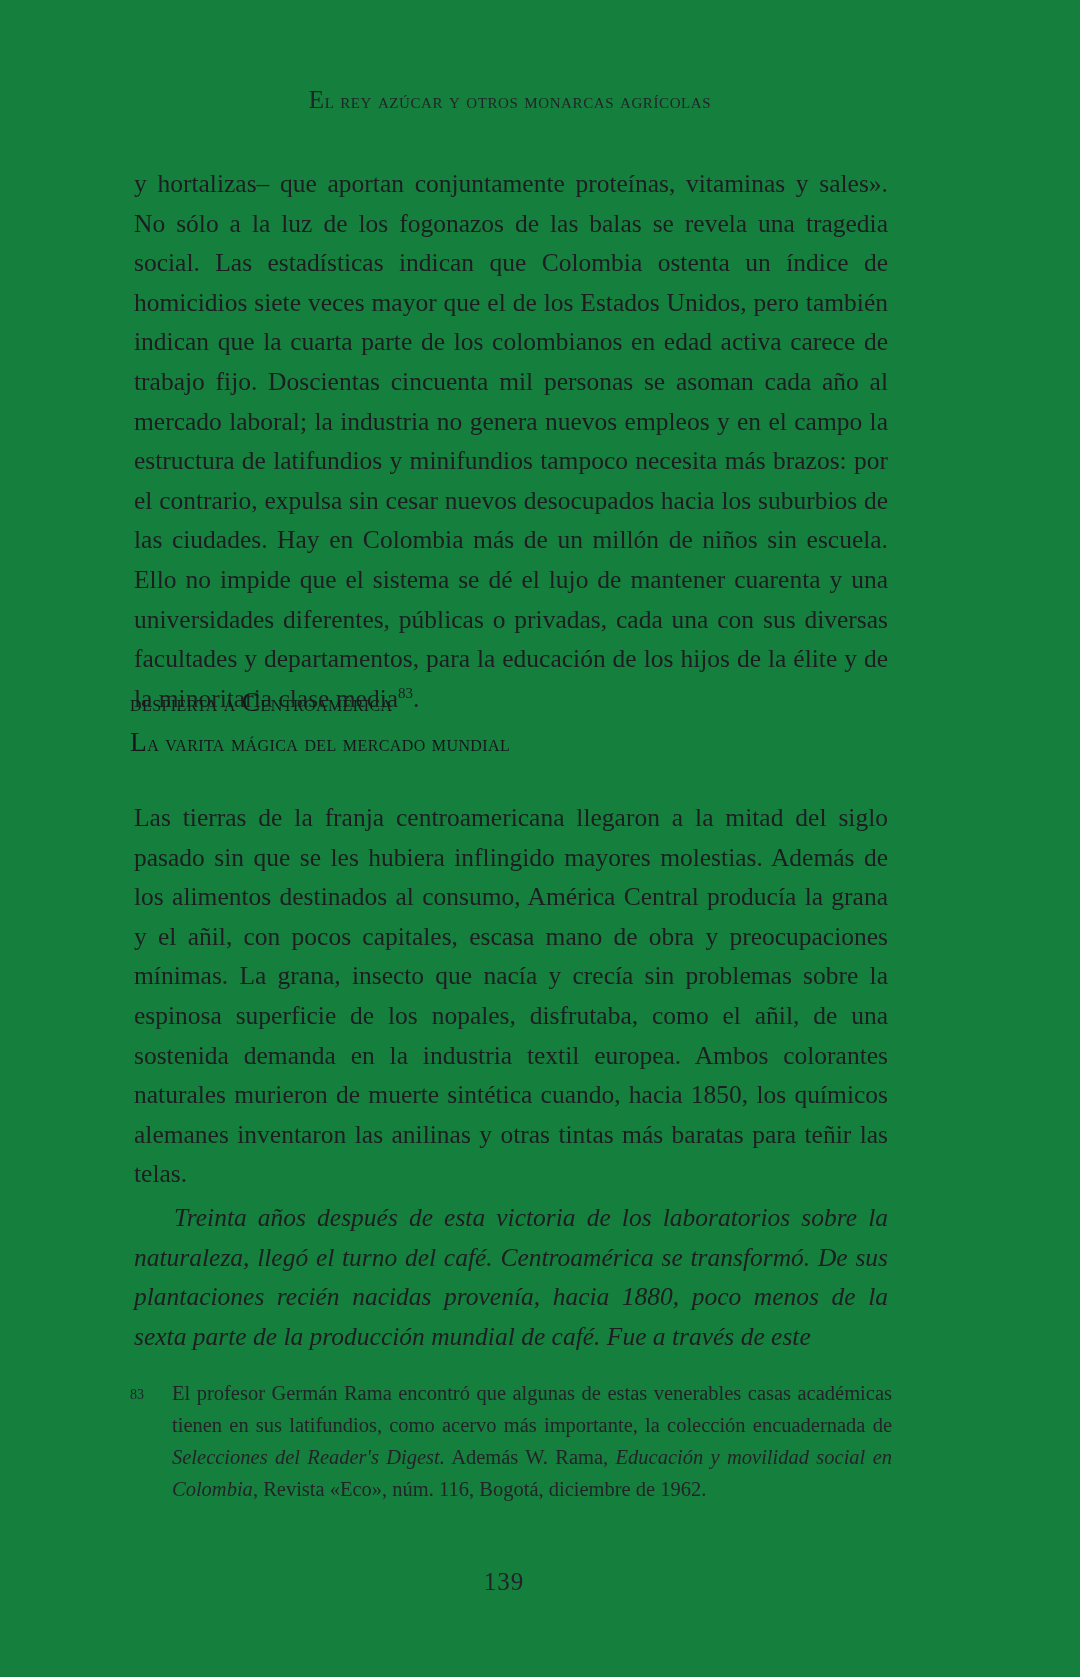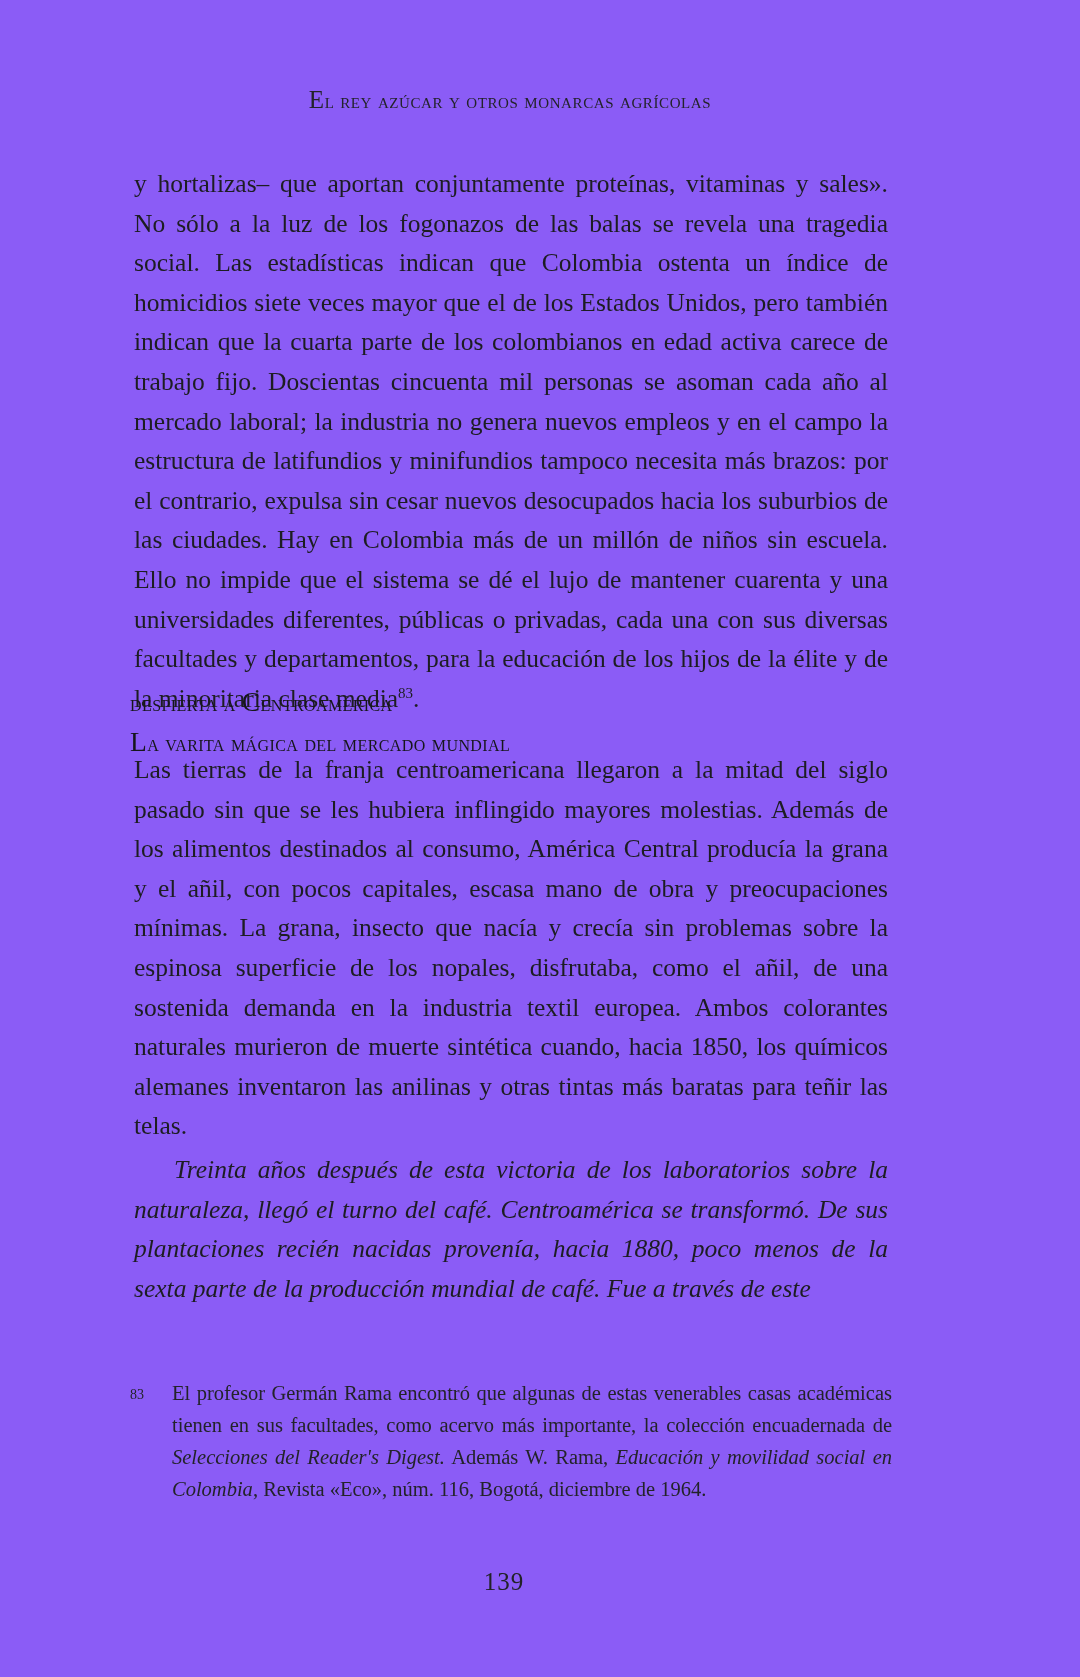--- a/index.html
+++ b/index.html
@@ -14,21 +14,21 @@
     font-family: "Liberation Serif", "DejaVu Serif", serif;
     color: #1c1c1c;
     overflow: hidden;
   }
 
   .page {
     position: absolute;
     left: 0; top: 0;
     width: 1080px;
     height: 1677px;
-    background: #8b5cf6;
+    background: #15803d;
     box-sizing: border-box;
   }
 
   
   .running-head {
     position: absolute;
     left: 130px;
     top: 86px;
     width: 760px;
     text-align: center;
@@ -76,21 +76,21 @@
     font-size: 23px;
     line-height: 38px;
     font-variant: small-caps;
     letter-spacing: 0.4px;
     color: #16161b;
   }
   .section-heading .hd-cap { font-size: 27.5px; }
   .section-heading .hd-line { display: block; white-space: nowrap; }
 
   
-  #para-2 { top: 746px; }
+  #para-2 { top: 794px; }
 
   
   .footnote-rule {
     position: absolute;
     left: 130px;
     top: 1358px;
     width: 0px;
     height: 1px;
     background: transparent;
   }
@@ -151,18 +151,18 @@
 
   <div class="body-block" id="para-2">
     <p class="para">Las tierras de la franja centroamericana llegaron a la mitad del siglo pasado sin que se les hubiera inflingido mayores molestias. Además de los alimentos destinados al consumo, América Central producía la grana y el añil, con pocos capitales, escasa mano de obra y preocupaciones mínimas. La grana, insecto que nacía y crecía sin problemas sobre la espinosa superficie de los nopales, disfrutaba, como el añil, de una sostenida demanda en la industria textil europea. Ambos colorantes naturales murieron de muerte sintética cuando, hacia 1850, los químicos alemanes inventaron las anilinas y otras tintas más baratas para teñir las telas.</p>
     <p class="para indent">Treinta años después de esta victoria de los laboratorios sobre la naturaleza, llegó el turno del café. Centroamérica se transformó. De sus plantaciones recién nacidas provenía, hacia 1880, poco menos de la sexta parte de la producción mundial de café. Fue a través de este</p>
   </div>
 
   <div class="footnote-rule"></div>
 
   <div class="footnote">
     <div class="fn-num">83</div>
-    <div class="fn-text"><span>El profesor Germán Rama encontró que algunas de estas venerables casas académicas tienen en sus facultades, como acervo más importante, la colección encuadernada de </span><em>Selecciones del Reader's Digest.</em><span> Además W. Rama, </span><em>Educación y movilidad social en Colombia</em><span>, Revista «Eco», núm. 116, Bogotá, diciembre de 1964.</span></div>
+    <div class="fn-text"><span>El profesor Germán Rama encontró que algunas de estas venerables casas académicas tienen en sus latifundios, como acervo más importante, la colección encuadernada de </span><em>Selecciones del Reader's Digest.</em><span> Además W. Rama, </span><em>Educación y movilidad social en Colombia</em><span>, Revista «Eco», núm. 116, Bogotá, diciembre de 1962.</span></div>
   </div>
 
   <div class="folio">139</div>
 
 </div>
 
 </body></html>

